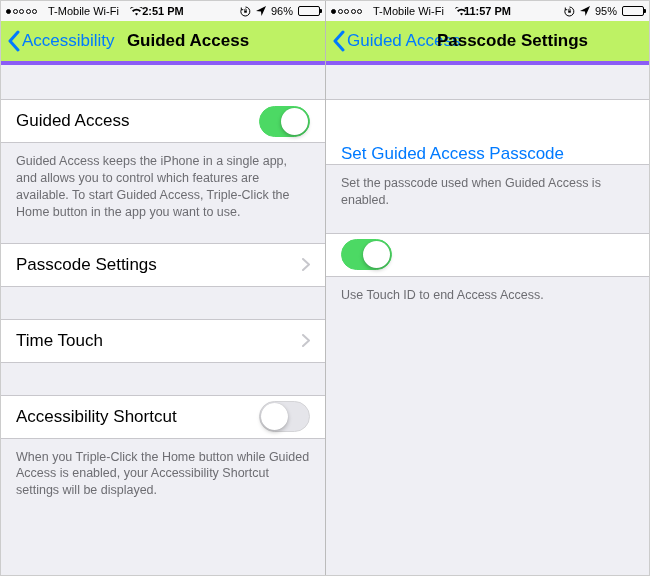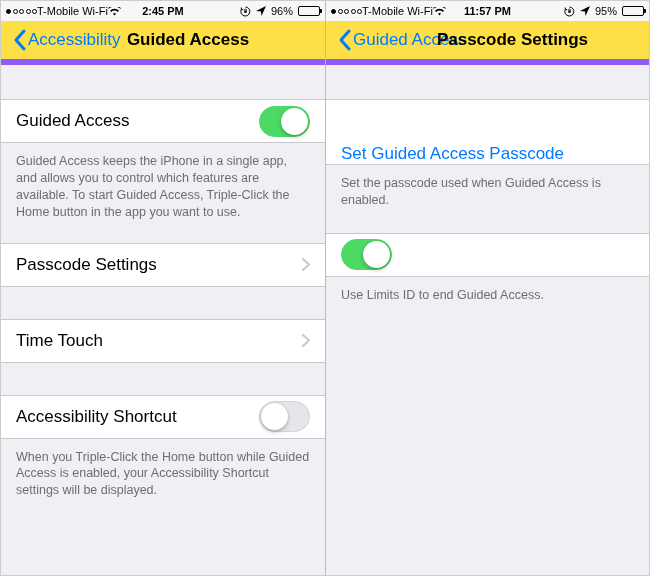--- a/index.html
+++ b/index.html
@@ -22,44 +22,44 @@
   
   .statusbar {
     height: 20px;
     background: #f7f7f8;
     display: flex; align-items: center;
     font-size: 11px; font-weight: 500;
     padding: 0 5px;
     color: #000;
     position: relative;
   }
-  .sb-left { display:flex; align-items:center; gap:0; flex:1; }
+  .sb-left { display:flex; align-items:center; gap:11px; flex:1; }
   .sb-center { position:absolute; left:0; right:0; text-align:center; font-weight:600; }
   .sb-right { display:flex; align-items:center; gap:5px; flex:1; justify-content:flex-end; }
   .signal-dots { display:flex; gap:1.5px; }
   .signal-dots span { width:5px; height:5px; border-radius:50%; border:1px solid #000; }
   .signal-dots span.full { background:#000; }
   .wifi-icon svg, .nav-icon svg, .lock-icon svg { display:block; }
   .battery {
     width: 22px; height: 10px; border:1px solid #000; border-radius:2px;
     position: relative; display:inline-block; vertical-align:middle;
   }
   .battery::after {
     content:""; position:absolute; right:-3px; top:2px; width:2px; height:4px; background:#000; border-radius:0 1px 1px 0;
   }
   .battery .fill { background:#000; height:100%; }
 
   
   .navhdr {
     height: 44px;
-    background: #fde047;
-    border-bottom: 6px solid #8b5cf6;
+    background: #bef264;
+    border-bottom: 4px solid #8b5cf6;
     display:flex; align-items:center;
     position: relative;
-    padding: 0 12px;
+    padding: 0 6px;
   }
   .navback {
     display:flex; align-items:center; gap:2px;
     color:#007aff; font-size:17px;
     cursor:pointer;
   }
   .navback svg { width:13px; height:22px; }
   .navtitle {
     position:absolute; left:0; right:0; text-align:center;
     font-size:17px; font-weight:600; color:#000;
@@ -123,21 +123,21 @@
           <span></span>
           <span></span>
       </span>
       <span>T-Mobile Wi-Fi</span>
       <span class="wifi-icon">
         <svg width="13" height="9" viewBox="0 0 13 9">
             <path d="M6.5 8.5 L8 6.7 A2.2 2.2 0 0 0 5 6.7 Z M3.2 4.9 A5 5 0 0 1 9.8 4.9 L11 3.5 A7 7 0 0 0 2 3.5 Z M0.5 1.8 A9.5 9.5 0 0 1 12.5 1.8 L13 1.2 A10 10 0 0 0 0 1.2 Z" fill="#000"></path>
           </svg>
       </span>
     </div>
-    <div class="sb-center">2:45 PM</div>
+    <div class="sb-center">2:51 PM</div>
     <div class="sb-right">
       <span class="lock-icon">
         <svg width="11" height="11" viewBox="0 0 11 11">
             <path d="M5.5 1 A4.5 4.5 0 1 1 1.3 3.5" fill="none" stroke="#000" stroke-width="1"></path>
             <path d="M1.3 1.5 L1.3 3.7 L3.3 3.7" fill="none" stroke="#000" stroke-width="1"></path>
             <rect x="4.2" y="4.5" width="2.6" height="2.2" fill="#000"></rect>
             <path d="M4.6 4.5 v-0.7 a0.9 0.9 0 0 1 1.8 0 v0.7" fill="none" stroke="#000" stroke-width="0.7"></path>
           </svg>
       </span>
       <span class="nav-icon">
@@ -256,15 +256,15 @@
       <span class="label link">Set Guided Access Passcode</span>
     </div>
     <div class="footer">Set the passcode used when Guided Access is enabled.</div>
 
     <div class="spacer" style="height:16px"></div>
     <div class="cell">
       <span class="toggle on">
           <span class="knob"></span>
         </span>
     </div>
-    <div class="footer">Use Limits ID to end Guided Access.</div>
+    <div class="footer">Use Touch ID to end Access Access.</div>
   </div>
 </div>
 
 </body></html>

